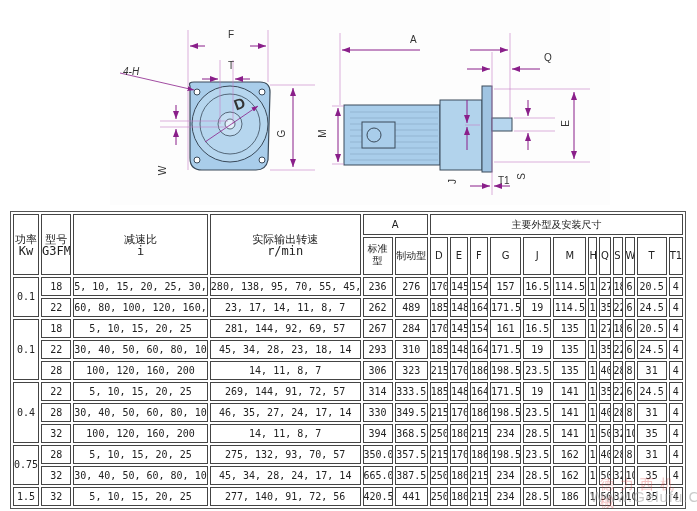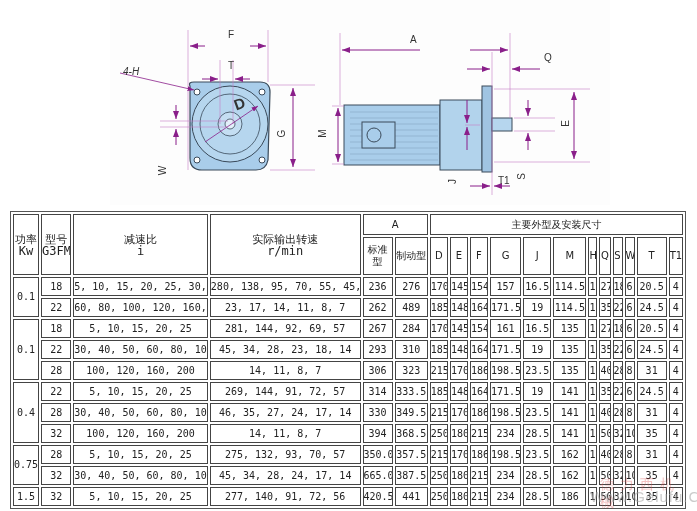--- a/index.html
+++ b/index.html
@@ -161,21 +161,21 @@
       <div class="sub">i</div>
     </th>
     <th rowspan="2">
       <div class="zh">实际输出转速</div>
       <div class="sub">r/min</div>
     </th>
     <th colspan="2" class="sub">A</th>
     <th colspan="12" class="zh">主要外型及安装尺寸</th>
   </tr>
   <tr class="h2">
-    <th class="zh" style="white-space:normal;">标准型</th>
+    <th class="zh" style="white-space:normal;font-family:Liberation Mono, monospace;">标准型</th>
     <th class="zh" style="white-space:normal;">制动型</th>
     <th class="sub">D</th>
     <th class="sub">E</th>
     <th class="sub">F</th>
     <th class="sub">G</th>
     <th class="sub">J</th>
     <th class="sub">M</th>
     <th class="sub">H</th>
     <th class="sub">Q</th>
     <th class="sub">S</th>

